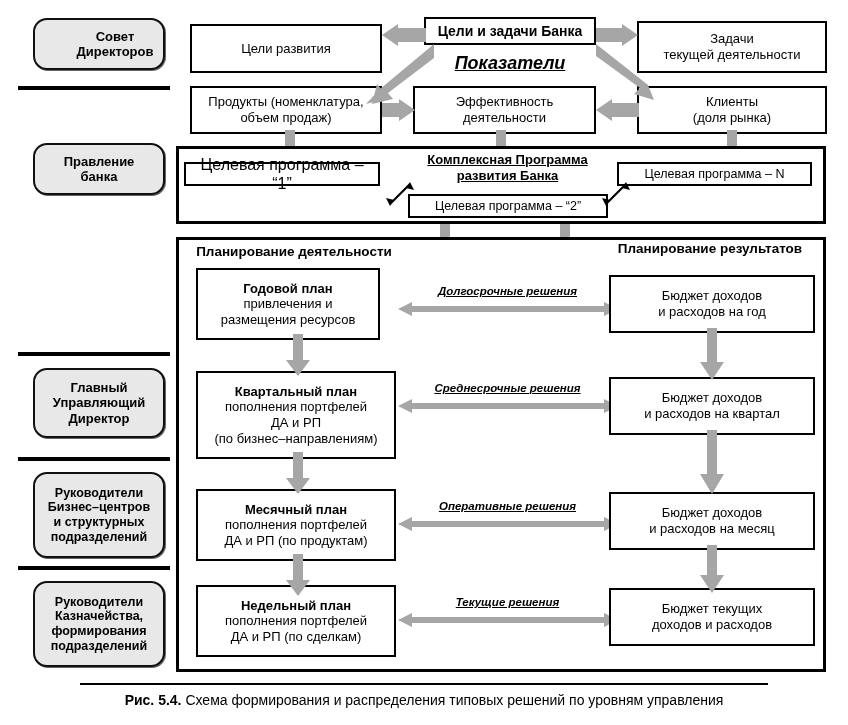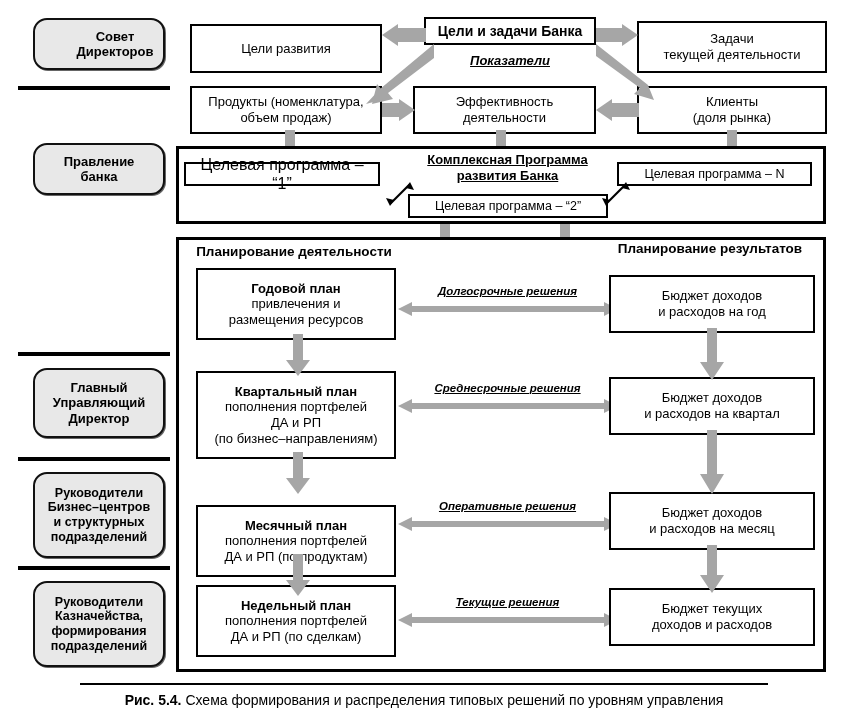--- a/index.html
+++ b/index.html
@@ -24,21 +24,21 @@
   }
   .box.bold{font-weight:700;}
   .box span{display:block;padding:0 3px;}
 
   
   .frame{border:3px solid #000;background:#fff;}
 
   
   .sec-head{font-size:13.5px;font-weight:700;text-align:center;}
   .underlined-head{
-    font-size:13px;font-weight:700;font-style:italic;text-align:center;
+    font-size:18px;font-weight:700;font-style:italic;text-align:center;
     text-decoration:underline;
   }
   .ktitle{
     font-size:13px;font-weight:700;text-align:center;
     text-decoration:underline;line-height:1.22;
   }
   .flow-label{
     font-size:11.5px;font-weight:700;font-style:italic;text-align:center;
     text-decoration:underline;white-space:nowrap;
   }
@@ -237,21 +237,21 @@
   <svg width="22" height="34" viewBox="0 0 22 34">
     <polygon points="6,0 16,0 16,19 22,19 11,34 0,19 6,19" fill="#a6a6a6"></polygon>
   </svg>
 </div>
 
 <div class="abs frame" style="left:176px;top:237px;width:650px;height:435px;"></div>
 
 <div class="abs sec-head" style="left:186px;top:244px;width:216px;">Планирование деятельности</div>
 <div class="abs sec-head" style="left:600px;top:241px;width:220px;">Планирование результатов</div>
 
-<div class="abs box" style="left:196px;top:268px;width:200px;height:72px;">
+<div class="abs box" style="left:196px;top:268px;width:184px;height:72px;">
   <div>
     <div style="font-weight:700;">Годовой план</div>
     <div>привлечения и</div>
     <div>размещения ресурсов</div>
   </div>
 </div>
 <div class="abs flow-label" style="left:400px;top:285px;width:215px;">Долгосрочные решения</div>
 <div class="gar" style="left:398px;top:301px;">
   <svg width="220" height="16" viewBox="0 0 220 16">
     <polygon points="0,8 14,1 14,5 206,5 206,1 220,8 206,15 206,11 14,11 14,15" fill="#a6a6a6"></polygon>
@@ -278,21 +278,21 @@
     <polygon points="0,8 14,1 14,5 206,5 206,1 220,8 206,15 206,11 14,11 14,15" fill="#a6a6a6"></polygon>
   </svg>
 </div>
 <div class="abs box" style="left:609px;top:377px;width:206px;height:58px;">
   <div>
     <div>Бюджет доходов</div>
     <div>и расходов на квартал</div>
   </div>
 </div>
 
-<div class="abs box" style="left:196px;top:489px;width:200px;height:72px;margin-top:16px;">
+<div class="abs box" style="left:196px;top:489px;width:200px;height:72px;">
   <div>
     <div style="font-weight:700;">Месячный план</div>
     <div>пополнения портфелей</div>
     <div>ДА и РП (по продуктам)</div>
   </div>
 </div>
 <div class="abs flow-label" style="left:400px;top:500px;width:215px;">Оперативные решения</div>
 <div class="gar" style="left:398px;top:516px;">
   <svg width="220" height="16" viewBox="0 0 220 16">
     <polygon points="0,8 14,1 14,5 206,5 206,1 220,8 206,15 206,11 14,11 14,15" fill="#a6a6a6"></polygon>

